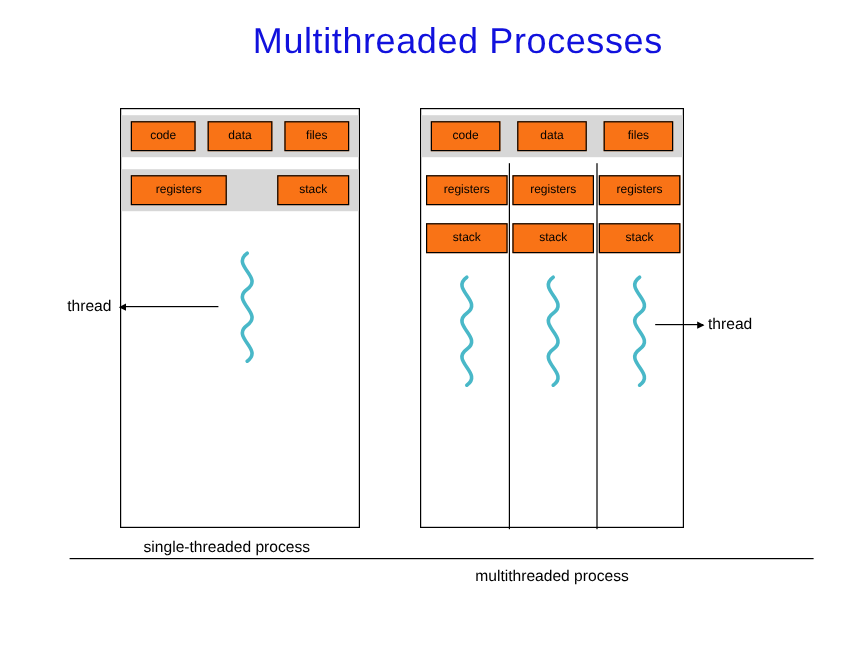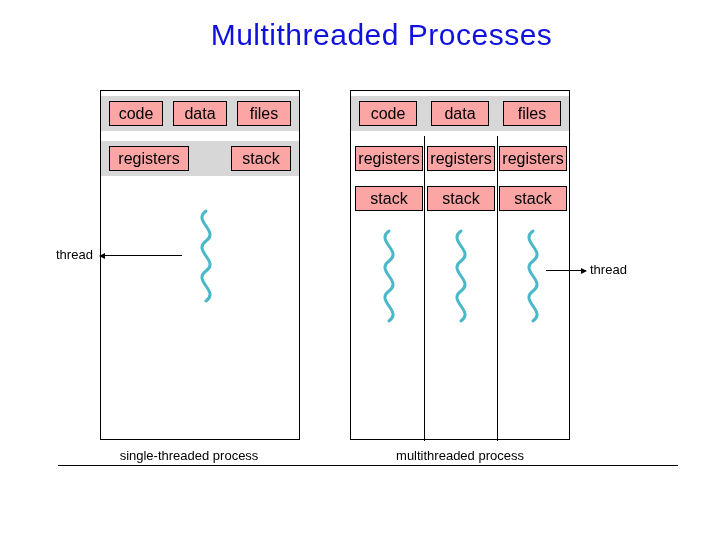--- a/index.html
+++ b/index.html
@@ -34,23 +34,23 @@
   }
   .grayband {
     position: absolute;
     left: 0;
     right: 0;
     background: #d7d7d7;
     box-sizing: border-box;
   }
   .cell {
     position: absolute;
-    background: #fca5a5;
+    background: #f97316;
     border: 1px solid #000;
-    font-size: 16px;
+    font-size: 10px;
     display: flex;
     align-items: center;
     justify-content: center;
     box-sizing: border-box;
   }
   .vline {
     position: absolute;
     width: 0;
     border-left: 1px solid #000;
   }
@@ -179,17 +179,17 @@
       <path d="M10 0 C -4 10, 24 20, 10 30 C -4 40, 24 50, 10 60 C -4 70, 24 80, 10 90" fill="none" stroke="#49b8c8" stroke-width="3" stroke-linecap="round"></path>
     </svg>
     <svg class="squiggle" style="left:172px; top:140px;" width="20" height="90">
       <path d="M10 0 C -4 10, 24 20, 10 30 C -4 40, 24 50, 10 60 C -4 70, 24 80, 10 90" fill="none" stroke="#49b8c8" stroke-width="3" stroke-linecap="round"></path>
     </svg>
   </div>
 
   <div class="arrow" style="left:546px; top:210px; width:40px;"></div>
   <div class="threadlbl" style="left:590px; top:202px;">thread</div>
 
-  <div class="caption" style="left:350px; top:388px; width:220px;">multithreaded process</div>
+  <div class="caption" style="left:350px; top:412px; width:220px;">multithreaded process</div>
 
   <div class="hr" style="top:405px;"></div>
 
 </div>
 
 </body></html>

